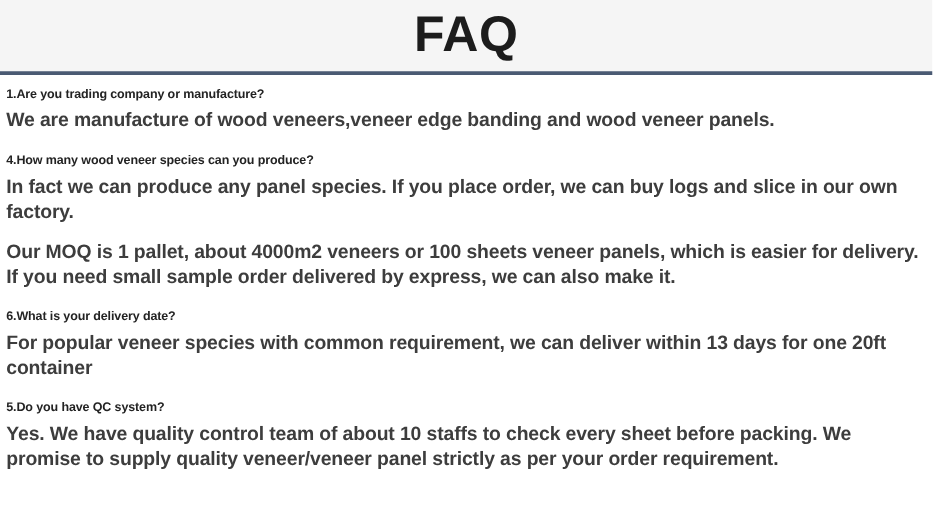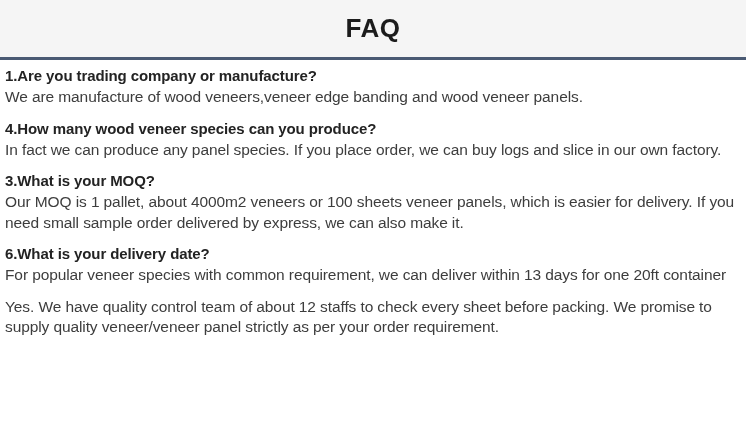--- a/index.html
+++ b/index.html
@@ -24,50 +24,50 @@
     width: 100%;
     height: 60px;
     background: #f5f5f5;
     border-bottom: 3px solid #4a5a73;
     box-sizing: border-box;
     display: flex;
     align-items: center;
     justify-content: center;
   }
   .faq-title {
-    font-size: 26px;
+    font-size: 40px;
     font-weight: bold;
     color: #1c1c1c;
     letter-spacing: 0.5px;
     line-height: 1;
     margin: 0;
     padding: 0;
     transform: translateY(-1px);
   }
   .faq-body {
     padding: 6px 6px 0 5px;
     box-sizing: border-box;
   }
   .faq-item {
     margin-bottom: 11px;
   }
   .faq-item:last-child {
     margin-bottom: 0;
   }
   .faq-question {
-    font-size: 15px;
+    font-size: 10px;
     font-weight: bold;
     color: #232323;
     line-height: 20px;
     margin: 0 0 1px 0;
     letter-spacing: -0.1px;
   }
   .faq-answer {
     font-size: 15.5px;
-    font-weight: normal;
+    font-weight: bold;
     color: #3d3d3d;
     line-height: 20.5px;
     margin: 0;
     letter-spacing: -0.1px;
     max-width: 738px;
   }
 </style>
 </head>
 <body>
 
@@ -83,27 +83,27 @@
       <p class="faq-question">1.Are you trading company or manufacture?</p>
       <p class="faq-answer">We are manufacture of wood veneers,veneer edge banding and wood veneer panels.</p>
     </div>
 
     <div class="faq-item">
       <p class="faq-question">4.How many wood veneer species can you produce?</p>
       <p class="faq-answer">In fact we can produce any panel species. If you place order, we can buy logs and slice in our own factory.</p>
     </div>
 
     <div class="faq-item">
-      <p class="faq-question">3.What is your MOQ?</p>
       <p class="faq-answer">Our MOQ is 1 pallet, about 4000m2 veneers or 100 sheets veneer panels, which is easier for delivery. If you need small sample order delivered by express, we can also make it.</p>
     </div>
 
     <div class="faq-item">
       <p class="faq-question">6.What is your delivery date?</p>
       <p class="faq-answer">For popular veneer species with common requirement, we can deliver within 13 days for one 20ft container</p>
     </div>
 
     <div class="faq-item">
-      <p class="faq-answer">Yes. We have quality control team of about 12 staffs to check every sheet before packing. We promise to supply quality veneer/veneer panel strictly as per your order requirement.</p>
+      <p class="faq-question">5.Do you have QC system?</p>
+      <p class="faq-answer">Yes. We have quality control team of about 10 staffs to check every sheet before packing. We promise to supply quality veneer/veneer panel strictly as per your order requirement.</p>
     </div>
 
   </div>
 </div>
 
 </body></html>

